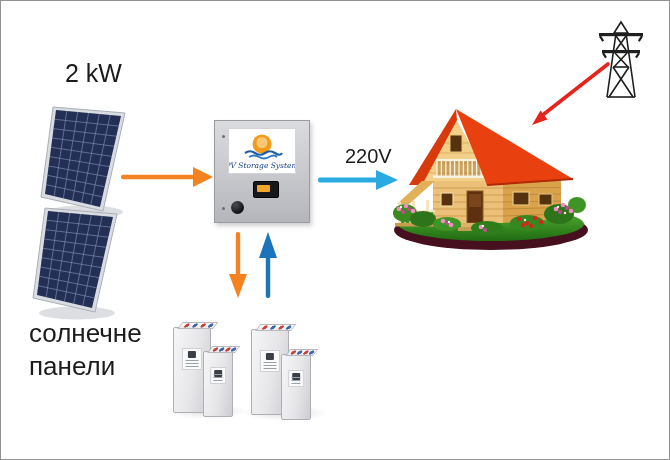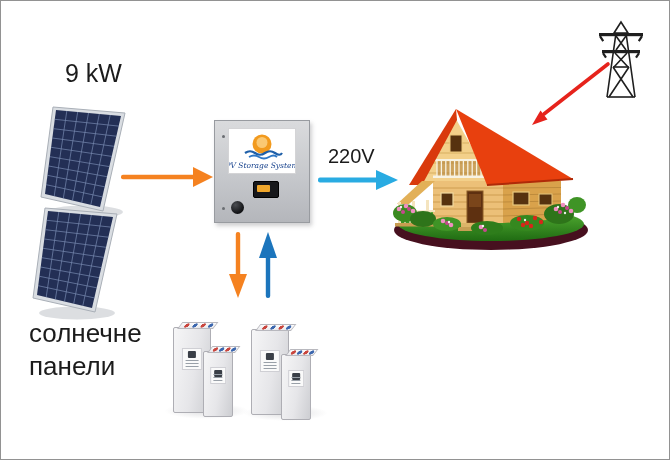--- a/index.html
+++ b/index.html
@@ -6,21 +6,21 @@
   html,body { background:#fff; }
   .canvas {
     position:relative; width:670px; height:460px;
     background:#fff; border:1px solid #929292;
     font-family:"Liberation Sans", sans-serif; color:#1b1b1b;
     overflow:hidden;
   }
   .lbl { position:absolute; white-space:nowrap; color:#1b1b1b; }
   .lbl-3kw        { left:64px;  top:58px;  font-size:25px; }
   .lbl-controller { left:197px; top:80px;  font-size:25px; }
-  .lbl-voltage    { left:327px; top:144px; font-size:20px; }
+  .lbl-voltage    { left:344px; top:144px; font-size:20px; }
   .lbl-batteries  { left:288px; top:292px; font-size:26px; }
   .lbl-capacity   { left:313px; top:326px; font-size:26px; }
   .lbl-panels     { left:28px;  top:316px; font-size:26px; width:135px;
                     white-space:normal; line-height:1.25; }
 
   
   .fill-orange { fill:var(--arrow_solar,#F58220); }
   .fill-blue   { fill:var(--arrow_discharge,#1C75BC); }
   .fill-cyan   { fill:var(--arrow_ac,#29ABE2); }
   .fill-red    { fill:var(--arrow_grid,#E6231C); }
@@ -92,21 +92,21 @@
   .bat-shadow {
     position:absolute; height:16px;
     background:radial-gradient(ellipse at center, rgba(90,90,100,.20), transparent 70%);
   }
 </style>
 </head>
 <body>
 
 <div class="canvas">
 
-  <div class="lbl lbl-3kw">9 kW</div>
+  <div class="lbl lbl-3kw">2 kW</div>
   <div class="lbl lbl-voltage">220V</div>
   <div class="lbl lbl-panels">солнечне панели</div>
 
   <svg class="abs" style="left:38px;top:104px" width="92" height="116" viewBox="0 0 92 116">
     <ellipse cx="46" cy="107" rx="38" ry="6.5" fill="#c9ccd1" opacity=".65"></ellipse>
     <polygon points="14,2 86,8 64,106 2,92" fill="#d9dde2" stroke="#a9afb7" stroke-width="1"></polygon>
     <polygon points="17,5 82,11 61,102 6,89" fill="#232f55"></polygon>
     <g stroke="#8ea2c8" stroke-width=".7" opacity=".8">
       <path d="M27.8,6 L15.2,91.2 M38.7,7 L24.3,93.3 M49.5,8 L33.5,95.5 M60.3,9 L42.7,97.7 M71.2,10 L51.8,99.8"></path>
       <path d="M15.8,14.3 L79.7,21.1 M14.6,23.7 L77.3,31.2 M13.3,33 L75,41.3 M12.1,42.3 L72.7,51.4 M10.9,51.7 L70.3,61.6 M9.7,61 L68,71.7 M8.4,70.3 L65.7,81.8 M7.2,79.7 L63.3,91.9"></path>

